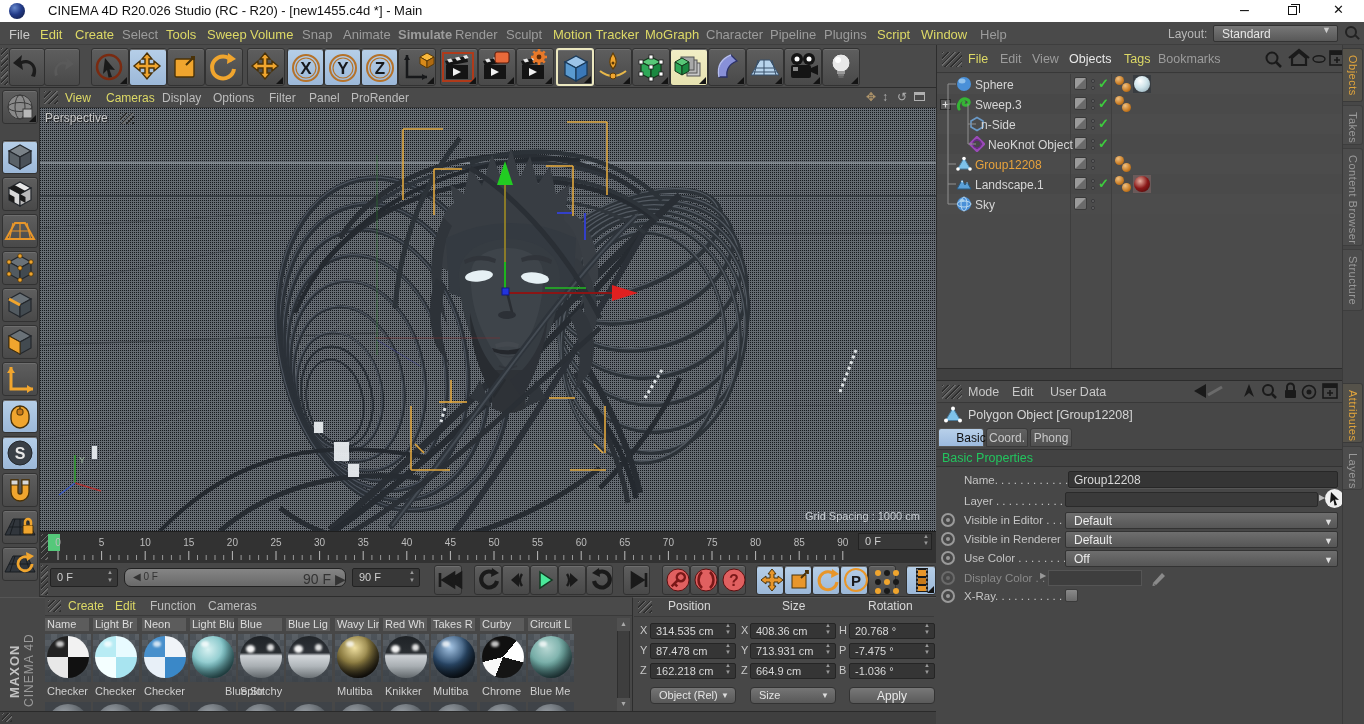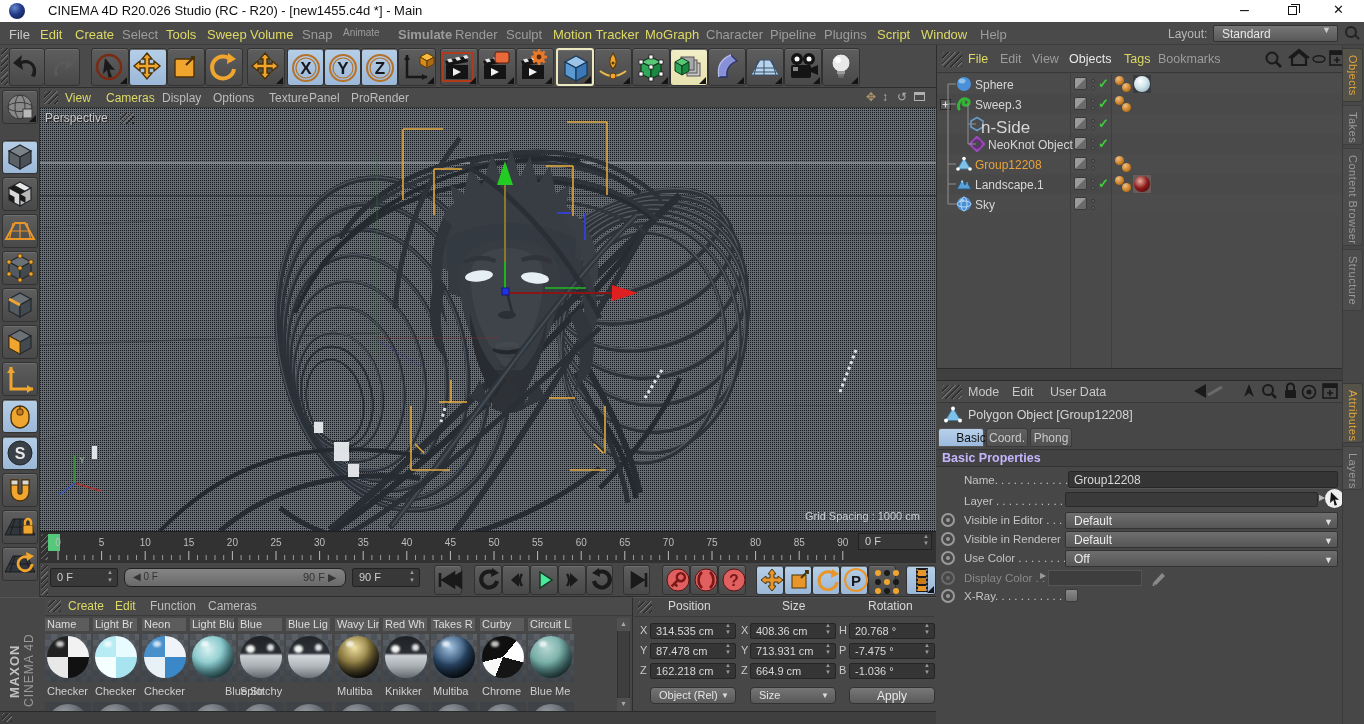--- a/index.html
+++ b/index.html
@@ -17,21 +17,21 @@
 <div style="position:absolute;left:1333px;top:2px;color:#111;font-size:13px;font-weight:normal;white-space:nowrap;">✕</div>
 <div style="position:absolute;left:0px;top:22px;width:1364px;height:23px;background:#4a4a4a;border-bottom:1px solid #3e3e3e;"></div>
 <div style="position:absolute;left:9px;top:27px;color:#c9c9c9;font-size:13px;font-weight:normal;white-space:nowrap;">File</div>
 <div style="position:absolute;left:40px;top:27px;color:#ddd966;font-size:13px;font-weight:normal;white-space:nowrap;">Edit</div>
 <div style="position:absolute;left:75px;top:27px;color:#ddd966;font-size:13px;font-weight:normal;white-space:nowrap;">Create</div>
 <div style="position:absolute;left:122px;top:27px;color:#9c9c9c;font-size:13px;font-weight:normal;white-space:nowrap;">Select</div>
 <div style="position:absolute;left:166px;top:27px;color:#ddd966;font-size:13px;font-weight:normal;white-space:nowrap;">Tools</div>
 <div style="position:absolute;left:207px;top:27px;color:#ddd966;font-size:13px;font-weight:normal;white-space:nowrap;">Sweep</div>
 <div style="position:absolute;left:250px;top:27px;color:#ddd966;font-size:13px;font-weight:normal;white-space:nowrap;">Volume</div>
 <div style="position:absolute;left:302px;top:27px;color:#9c9c9c;font-size:13px;font-weight:normal;white-space:nowrap;">Snap</div>
-<div style="position:absolute;left:343px;top:27px;color:#9c9c9c;font-size:10px;font-weight:normal;white-space:nowrap;">Animate</div>
+<div style="position:absolute;left:343px;top:27px;color:#9c9c9c;font-size:13px;font-weight:normal;white-space:nowrap;">Animate</div>
 <div style="position:absolute;left:398px;top:27px;color:#9c9c9c;font-size:13px;font-weight:bold;white-space:nowrap;">Simulate</div>
 <div style="position:absolute;left:455px;top:27px;color:#9c9c9c;font-size:13px;font-weight:normal;white-space:nowrap;">Render</div>
 <div style="position:absolute;left:506px;top:27px;color:#9c9c9c;font-size:13px;font-weight:normal;white-space:nowrap;">Sculpt</div>
 <div style="position:absolute;left:553px;top:27px;color:#ddd966;font-size:13px;font-weight:normal;white-space:nowrap;">Motion Tracker</div>
 <div style="position:absolute;left:645px;top:27px;color:#ddd966;font-size:13px;font-weight:normal;white-space:nowrap;">MoGraph</div>
 <div style="position:absolute;left:706px;top:27px;color:#9c9c9c;font-size:13px;font-weight:normal;white-space:nowrap;">Character</div>
 <div style="position:absolute;left:770px;top:27px;color:#9c9c9c;font-size:13px;font-weight:normal;white-space:nowrap;">Pipeline</div>
 <div style="position:absolute;left:824px;top:27px;color:#9c9c9c;font-size:13px;font-weight:normal;white-space:nowrap;">Plugins</div>
 <div style="position:absolute;left:877px;top:27px;color:#ddd966;font-size:13px;font-weight:normal;white-space:nowrap;">Script</div>
 <div style="position:absolute;left:921px;top:27px;color:#ddd966;font-size:13px;font-weight:normal;white-space:nowrap;">Window</div>
@@ -337,21 +337,21 @@
     </svg>
   </div>
 <div style="position:absolute;left:40px;top:88px;width:896px;height:20px;background:#4a4a4a;border-bottom:1px solid #3a3a3a;"></div>
 <div style="position:absolute;left:44px;top:91px;width:14px;height:13px;">
     <div class="grip" style="width:100%;height:100%"></div>
   </div>
 <div style="position:absolute;left:65px;top:91px;color:#ddd966;font-size:12px;font-weight:normal;white-space:nowrap;">View</div>
 <div style="position:absolute;left:106px;top:91px;color:#ddd966;font-size:12px;font-weight:normal;white-space:nowrap;">Cameras</div>
 <div style="position:absolute;left:162px;top:91px;color:#bcbcbc;font-size:12px;font-weight:normal;white-space:nowrap;">Display</div>
 <div style="position:absolute;left:213px;top:91px;color:#bcbcbc;font-size:12px;font-weight:normal;white-space:nowrap;">Options</div>
-<div style="position:absolute;left:269px;top:91px;color:#bcbcbc;font-size:12px;font-weight:normal;white-space:nowrap;">Texture</div>
+<div style="position:absolute;left:269px;top:91px;color:#bcbcbc;font-size:12px;font-weight:normal;white-space:nowrap;">Filter</div>
 <div style="position:absolute;left:309px;top:91px;color:#bcbcbc;font-size:12px;font-weight:normal;white-space:nowrap;">Panel</div>
 <div style="position:absolute;left:351px;top:91px;color:#bcbcbc;font-size:12px;font-weight:normal;white-space:nowrap;">ProRender</div>
 <div style="position:absolute;left:866px;top:90px;color:#b0956a;font-size:12px;font-weight:normal;white-space:nowrap;">✥</div>
 <div style="position:absolute;left:882px;top:90px;color:#b0b0b0;font-size:12px;font-weight:normal;white-space:nowrap;">↕</div>
 <div style="position:absolute;left:897px;top:90px;color:#b0b0b0;font-size:12px;font-weight:normal;white-space:nowrap;">↺</div>
 <div style="position:absolute;left:914px;top:92px;width:11px;height:9px;border:1px solid #b0b0b0;border-top:3px solid #b0b0b0;"></div>
 <div style="position:absolute;left:40px;top:108px;width:896px;height:423px;overflow:hidden;">
     <svg width="896" height="423" viewBox="0 0 896 423" style="position:absolute;left:0;top:0;">
       <defs>
         <pattern id="vpdots" width="2" height="2" patternUnits="userSpaceOnUse">
@@ -641,21 +641,21 @@
 <div style="position:absolute;left:41px;top:565px;width:7px;height:30px;">
     <div class="grip" style="width:100%;height:100%"></div>
   </div>
 <div style="position:absolute;left:50px;top:568px;width:68px;height:19px;background:#383838;border:1px solid #222;border-radius:2px;">
     <div style="position:absolute;left:6px;top:2px;color:#cfcfcf;font-size:11px;font-weight:normal;white-space:nowrap;">0 F</div>
     <div style="position:absolute;left:56px;top:0px;color:#999;font-size:6px;font-weight:normal;white-space:nowrap;">▲</div>
     <div style="position:absolute;left:56px;top:8px;color:#999;font-size:6px;font-weight:normal;white-space:nowrap;">▼</div>
   </div>
 <div style="position:absolute;left:124px;top:568px;width:222px;height:19px;background:linear-gradient(#858585,#696969);border:1px solid #222;border-radius:7px;">
     <div style="position:absolute;left:8px;top:2px;color:#333;font-size:10px;font-weight:normal;white-space:nowrap;">◀ 0 F</div>
-    <div style="position:absolute;left:178px;top:2px;color:#333;font-size:11px;font-weight:normal;white-space:nowrap;">90 F ▶</div>
+    <div style="position:absolute;left:178px;top:2px;color:#333;font-size:14px;font-weight:normal;white-space:nowrap;">90 F ▶</div>
   </div>
 <div style="position:absolute;left:352px;top:568px;width:68px;height:19px;background:#383838;border:1px solid #222;border-radius:2px;">
     <div style="position:absolute;left:6px;top:2px;color:#cfcfcf;font-size:11px;font-weight:normal;white-space:nowrap;">90 F</div>
     <div style="position:absolute;left:56px;top:0px;color:#999;font-size:6px;font-weight:normal;white-space:nowrap;">▲</div>
     <div style="position:absolute;left:56px;top:8px;color:#999;font-size:6px;font-weight:normal;white-space:nowrap;">▼</div>
   </div>
 <div class="btn" style="left:434px;top:565px;width:28px;height:30px;">
     <svg width="30" height="28" viewBox="0 0 30 28" style="position:absolute;left:0;top:0;">
       <path d="M7 7 v14 M21 7 L10 14 L21 21 Z M28 7 L17 14 L28 21 Z" stroke="#1a1a1a" stroke-width="2.6" fill="#1a1a1a" transform="translate(-2,0)"></path>
     </svg>
@@ -1090,21 +1090,21 @@
 <div style="position:absolute;left:1091px;top:99px;width:4px;height:4px;background:#68686a;border-radius:50%;border:1px solid #38383a;"></div>
 <div style="position:absolute;left:1091px;top:106px;width:4px;height:4px;background:#68686a;border-radius:50%;border:1px solid #38383a;"></div>
 <div style="position:absolute;left:1098px;top:96px;color:#3ecb3e;font-size:13px;font-weight:bold;white-space:nowrap;">✓</div>
 <div style="position:absolute;left:1115px;top:96px;width:9px;height:9px;background:radial-gradient(circle at 35% 30%,#f0c080,#c87c24 60%,#8a5010);border-radius:50%;"></div>
 <div style="position:absolute;left:1122px;top:103px;width:9px;height:9px;background:radial-gradient(circle at 35% 30%,#f0c080,#c87c24 60%,#8a5010);border-radius:50%;"></div>
 <div style="position:absolute;left:969px;top:116px;width:16px;height:16px;">
     <svg width="16" height="16" viewBox="0 0 16 16" style="position:absolute;left:0;top:0;">
       <path d="M8 1.5 L14 5 V11 L8 14.5 L2 11 V5 Z" fill="none" stroke="#6a9ac8" stroke-width="1.6"></path>
     </svg>
   </div>
-<div style="position:absolute;left:981px;top:118px;color:#d6d6d6;font-size:17px;font-weight:normal;white-space:nowrap;">n-Side</div>
+<div style="position:absolute;left:981px;top:118px;color:#d6d6d6;font-size:12px;font-weight:normal;white-space:nowrap;">n-Side</div>
 <div style="position:absolute;left:1074px;top:117px;width:13px;height:13px;background:linear-gradient(135deg,#9a9a9a 48%,#6a6a6a 52%);border:1px solid #3a3a3a;border-radius:2px;"></div>
 <div style="position:absolute;left:1091px;top:119px;width:4px;height:4px;background:#68686a;border-radius:50%;border:1px solid #38383a;"></div>
 <div style="position:absolute;left:1091px;top:126px;width:4px;height:4px;background:#68686a;border-radius:50%;border:1px solid #38383a;"></div>
 <div style="position:absolute;left:1098px;top:116px;color:#3ecb3e;font-size:13px;font-weight:bold;white-space:nowrap;">✓</div>
 <div style="position:absolute;left:969px;top:136px;width:16px;height:16px;">
     <svg width="16" height="16" viewBox="0 0 16 16" style="position:absolute;left:0;top:0;">
       <path d="M8 1 L15 8 L8 15 L1 8 Z" fill="none" stroke="#9a4ab8" stroke-width="2.4"></path>
       <path d="M4 8 a4 4 0 1 0 8 0 a4 4 0 1 0 -8 0" fill="none" stroke="#6a2a88" stroke-width="1.4"></path>
     </svg>
   </div>
@@ -1204,21 +1204,21 @@
     <div style="position:absolute;left:0px;top:2px;color:#c8c8c8;font-size:12px;font-weight:normal;white-space:nowrap;">
       <center style="width:40px">Coord.</center>
     </div>
   </div>
 <div style="position:absolute;left:1030px;top:428px;width:42px;height:19px;background:linear-gradient(#616161,#505050);border:1px solid #3a3a3a;border-radius:3px 3px 0 0;">
     <div style="position:absolute;left:0px;top:2px;color:#c8c8c8;font-size:12px;font-weight:normal;white-space:nowrap;">
       <center style="width:40px">Phong</center>
     </div>
   </div>
 <div style="position:absolute;left:936px;top:449px;width:406px;height:18px;background:#424242;border-top:1px solid #333;border-bottom:1px solid #333;">
-    <div style="position:absolute;left:6px;top:1px;color:#c4b5fd;font-size:12.5px;font-weight:bold;white-space:nowrap;">Basic Properties</div>
+    <div style="position:absolute;left:6px;top:1px;color:#22c55e;font-size:12.5px;font-weight:normal;white-space:nowrap;">Basic Properties</div>
   </div>
 <div style="position:absolute;left:964px;top:474px;color:#c4c4c4;font-size:11.5px;font-weight:normal;white-space:nowrap;">Name. . . . . . . . . . . . .</div>
 <div style="position:absolute;left:1068px;top:471px;width:270px;height:17px;background:#353535;border:1px solid #272727;border-radius:2px;box-shadow:0 1px 0 #565656;">
     <div style="position:absolute;left:5px;top:1px;color:#d8d8d8;font-size:12px;font-weight:normal;white-space:nowrap;">Group12208</div>
   </div>
 <div style="position:absolute;left:964px;top:495px;color:#c4c4c4;font-size:11.5px;font-weight:normal;white-space:nowrap;">Layer . . . . . . . . . . . . .</div>
 <div style="position:absolute;left:1065px;top:492px;width:253px;height:15px;background:#3a3a3a;border:1px solid #2a2a2a;border-radius:2px;"></div>
 <div style="position:absolute;left:1319px;top:493px;color:#bbb;font-size:8px;font-weight:normal;white-space:nowrap;">▶</div>
 <div style="position:absolute;left:1325px;top:489px;width:19px;height:19px;background:#f0f0f0;border-radius:50%;">
     <svg width="19" height="19" viewBox="0 0 19 19" style="position:absolute;left:0;top:0;">

